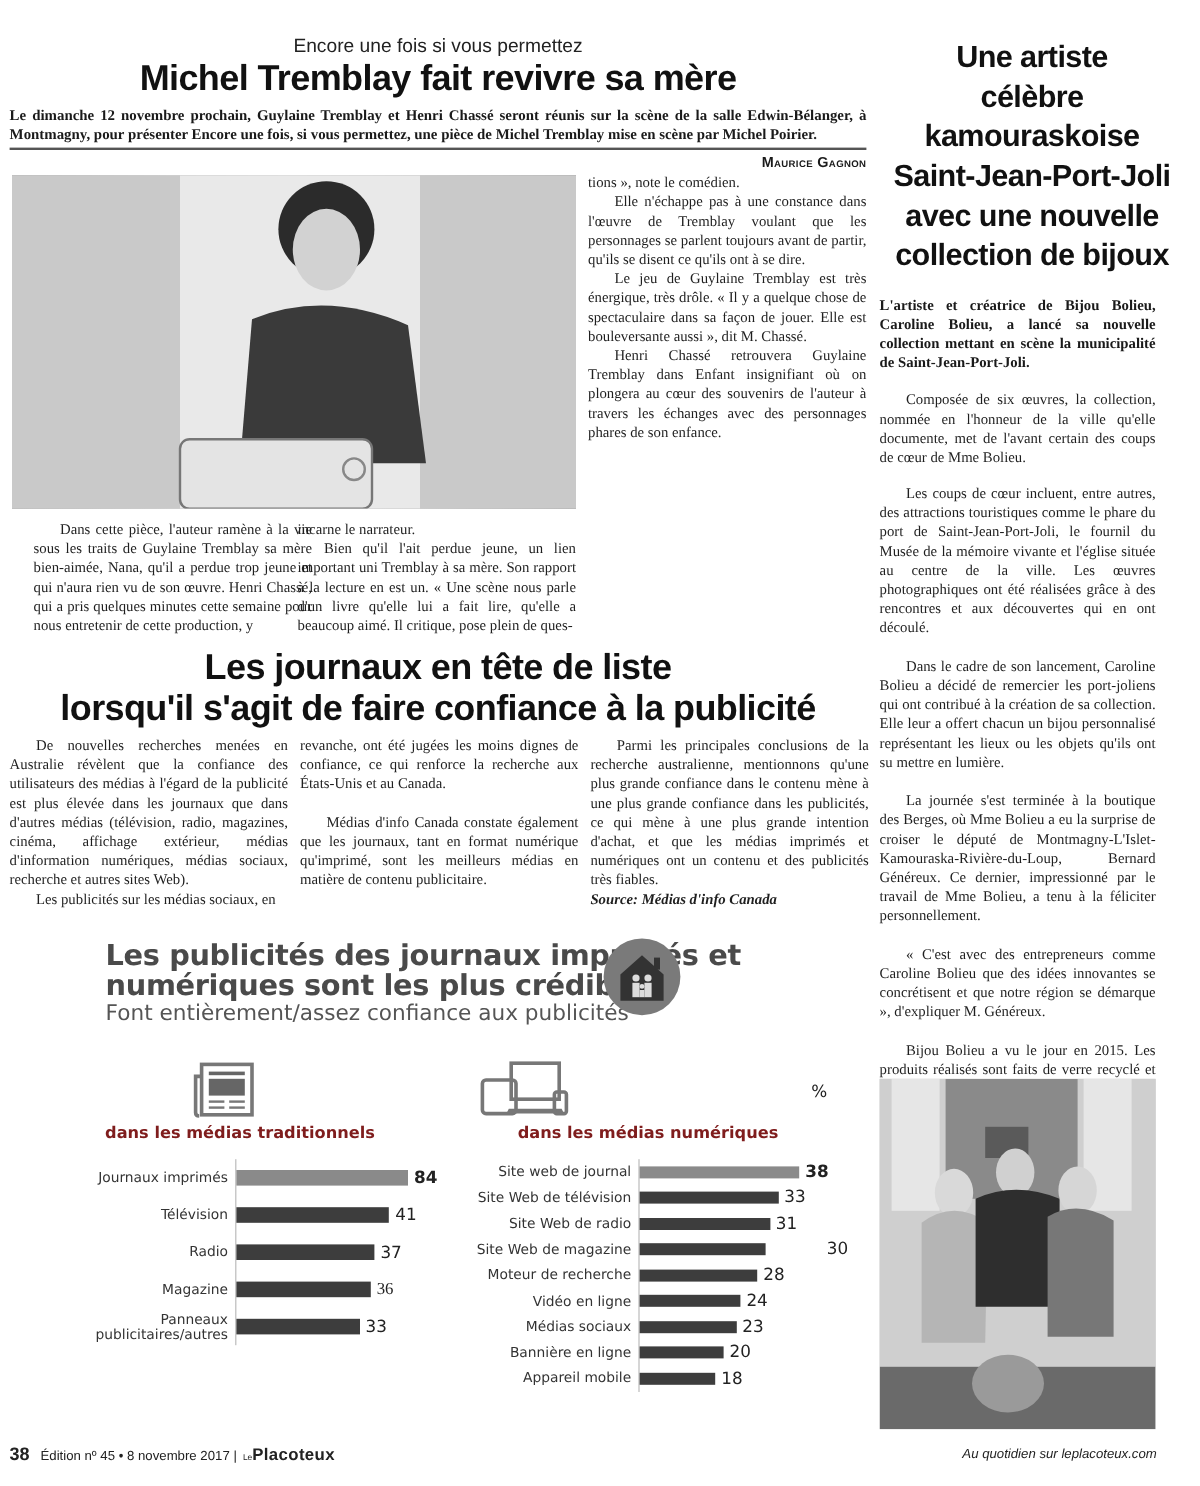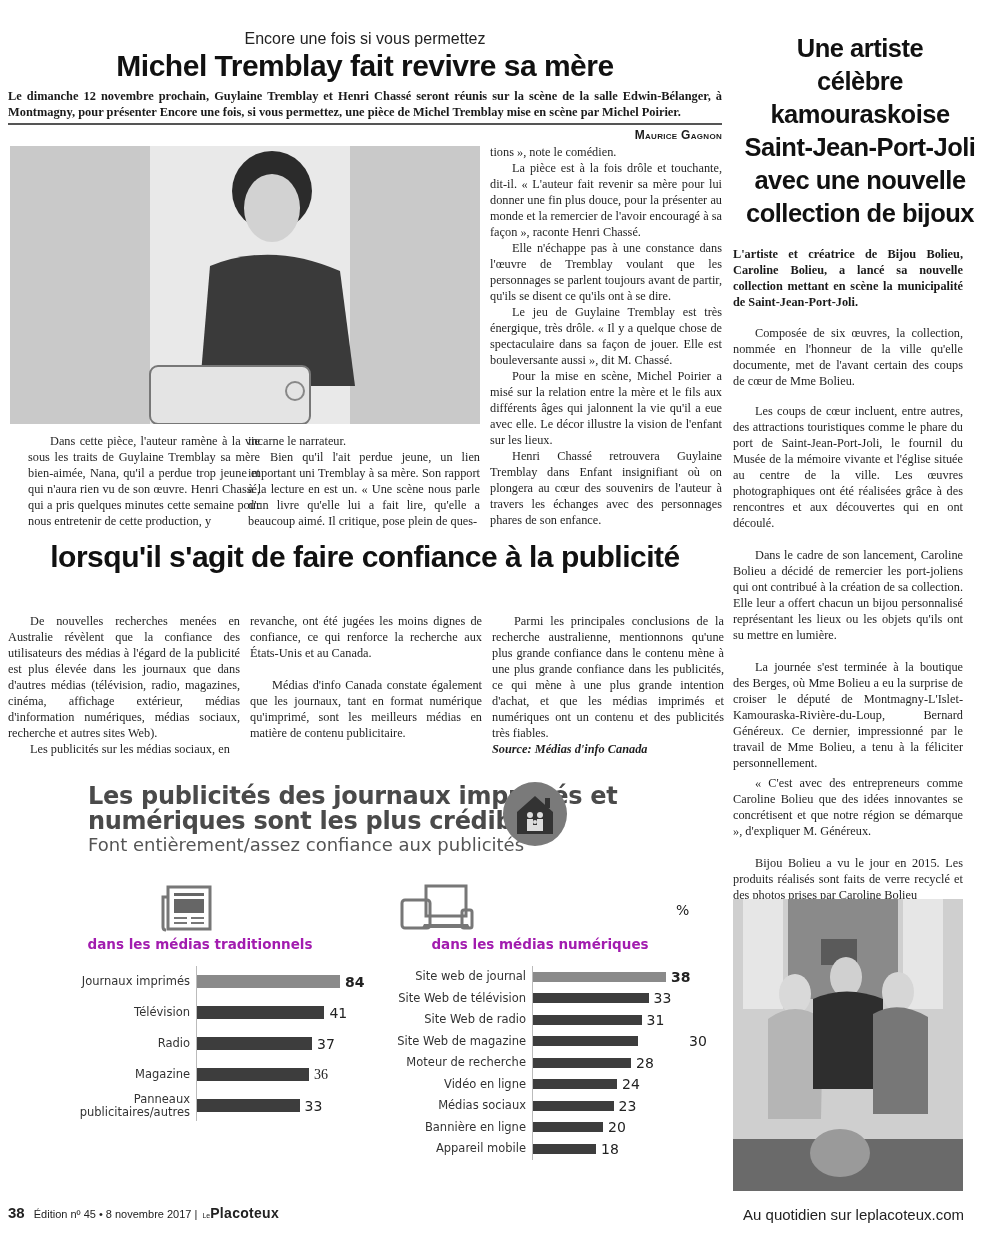--- a/index.html
+++ b/index.html
@@ -11,25 +11,25 @@
   .byline { font-family:"Liberation Sans", sans-serif; font-weight:700; font-size:12px; font-variant:small-caps; text-align:right; letter-spacing:0.3px; }
   .rule { background:#555; height:2px; }
   .col p { margin:0; text-indent:22px; text-align:justify; }
   .col p.noindent { text-indent:0; }
   .col { font-family:"Liberation Serif", serif; font-size:12.3px; line-height:16px; color:#1f1f1f; }
   .col p.gap { margin-top:14px; }
   .source { font-style:italic; font-weight:700; }
   .photo { background:#cfcfcf; overflow:hidden; }
   .chart-title { font-family:"DejaVu Sans", sans-serif; font-weight:700; color:#4a4a4a; font-size:24px; line-height:25px; letter-spacing:-0.3px; }
   .chart-sub { font-family:"DejaVu Sans", sans-serif; color:#555; font-size:18px; line-height:22px; }
-  .sec-label { font-family:"DejaVu Sans", sans-serif; font-weight:700; font-size:13.5px; color:#a21caf; text-align:center; }
+  .sec-label { font-family:"DejaVu Sans", sans-serif; font-weight:700; font-size:13.5px; color:#7f1d1d; text-align:center; }
   .bar-label { font-family:"DejaVu Sans", sans-serif; font-size:11.5px; color:#333; text-align:right; line-height:13px; }
   .bar-value { font-family:"DejaVu Sans", sans-serif; font-size:14px; color:#222; }
   .footer-left { font-family:"Liberation Sans", sans-serif; font-size:11px; color:#222; }
-  .footer-right { font-family:"Liberation Sans", sans-serif; font-size:15px; color:#222; }
+  .footer-right { font-family:"Liberation Sans", sans-serif; font-size:11px; font-style:italic; color:#222; }
 </style>
 </head>
 <body>
 
 <div class="abs kicker" style="left:0;top:30px;width:730px;">Encore une fois si vous permettez</div>
 <div class="abs headline" style="left:0;top:48px;width:730px;font-size:30px;line-height:36px;">Michel Tremblay fait revivre sa mère</div>
 <div class="abs lead" style="left:8px;top:88px;width:714px;">Le dimanche 12 novembre prochain, Guylaine Tremblay et Henri Chassé seront réunis sur la scène de la salle Edwin-Bélanger, à Montmagny, pour présenter Encore une fois, si vous permettez, une pièce de Michel Tremblay mise en scène par Michel Poirier.</div>
 <div class="abs rule" style="left:8px;top:123px;width:714px;"></div>
 <div class="abs byline" style="left:400px;top:128px;width:322px;">Maurice Gagnon</div>
 
@@ -47,28 +47,27 @@
 
 <div class="abs col" style="left:8px;top:433px;width:232px;margin-left:20px;">
   <p>Dans cette pièce, l'auteur ramène à la vie sous les traits de Guylaine Tremblay sa mère bien-aimée, Nana, qu'il a perdue trop jeune et qui n'aura rien vu de son œuvre. Henri Chassé, qui a pris quelques minutes cette semaine pour nous entretenir de cette production, y</p>
 </div>
 <div class="abs col" style="left:248px;top:433px;width:232px;">
   <p class="noindent">incarne le narrateur.</p>
   <p>Bien qu'il l'ait perdue jeune, un lien important uni Tremblay à sa mère. Son rapport à la lecture en est un. « Une scène nous parle d'un livre qu'elle lui a fait lire, qu'elle a beaucoup aimé. Il critique, pose plein de ques-</p>
 </div>
 <div class="abs col" style="left:490px;top:144px;width:232px;">
   <p class="noindent">tions », note le comédien.</p>
-  <p>La pièce est à la fois drôle et touchante, dit-il. « L'auteur fait revenir sa mère pour lui donner une fin plus douce, pour la présenter au monde et la remercier de l'avoir encouragé à sa façon », raconte Henri Chassé.</p>
   <p>Elle n'échappe pas à une constance dans l'œuvre de Tremblay voulant que les personnages se parlent toujours avant de partir, qu'ils se disent ce qu'ils ont à se dire.</p>
   <p>Le jeu de Guylaine Tremblay est très énergique, très drôle. «  Il y a quelque chose de spectaculaire dans sa façon de jouer. Elle est bouleversante aussi », dit M. Chassé.</p>
-  <p>Pour la mise en scène, Michel Poirier a misé sur la relation entre la mère et le fils aux différents âges qui jalonnent la vie qu'il a eue avec elle. Le décor illustre la vision de l'enfant sur les lieux.</p>
   <p>Henri Chassé retrouvera Guylaine Tremblay dans Enfant insignifiant où on plongera au cœur des souvenirs de l'auteur à travers les échanges avec des personnages phares de son enfance.</p>
 </div>
 
 <div class="abs headline" style="left:0;top:540px;width:730px;font-size:30px;line-height:34px;">
+  <div>Les journaux en tête de liste</div>
   <div>lorsqu'il s'agit de faire confiance à la publicité</div>
 </div>
 <div class="abs col" style="left:8px;top:613px;width:232px;">
   <p>De nouvelles recherches menées en Australie révèlent que la confiance des utilisateurs des médias à l'égard de la publicité est plus élevée dans les journaux que dans d'autres médias (télévision, radio, magazines, cinéma, affichage extérieur, médias d'information numériques, médias sociaux, recherche et autres sites Web).</p>
   <p>Les publicités sur les médias sociaux, en</p>
 </div>
 <div class="abs col" style="left:250px;top:613px;width:232px;">
   <p class="noindent">revanche, ont été jugées les moins dignes de confiance, ce qui renforce la recherche aux États-Unis et au Canada.</p>
   <p class="gap" style="margin-top:16px;">Médias d'info Canada constate également que les journaux, tant en format numérique qu'imprimé, sont les meilleurs médias en matière de contenu publicitaire.</p>
 </div>
@@ -173,21 +172,21 @@
   <div>Saint-Jean-Port-Joli</div>
   <div>avec une nouvelle</div>
   <div>collection de bijoux</div>
 </div>
 <div class="abs lead" style="left:733px;top:246px;width:230px;font-size:12.3px;">L'artiste et créatrice de Bijou Bolieu, Caroline Bolieu, a lancé sa nouvelle collection mettant en scène la municipalité de Saint-Jean-Port-Joli.</div>
 <div class="abs col" style="left:733px;top:325px;width:230px;">
   <p>Composée de six œuvres, la collection, nommée en l'honneur de la ville qu'elle documente, met de l'avant certain des coups de cœur de Mme Bolieu.</p>
   <p class="gap" style="">Les coups de cœur incluent, entre autres, des attractions touristiques comme le phare du port de Saint-Jean-Port-Joli, le fournil du Musée de la mémoire vivante et l'église située au centre de la ville. Les œuvres photographiques ont été réalisées grâce à des rencontres et aux découvertes qui en ont découlé.</p>
   <p class="gap" style="margin-top:16px;">Dans le cadre de son lancement, Caroline Bolieu a décidé de remercier les port-joliens qui ont contribué à la création de sa collection. Elle leur a offert chacun un bijou personnalisé représentant les lieux ou les objets qu'ils ont su mettre en lumière.</p>
   <p class="gap" style="margin-top:16px;font-family:Liberation Serif, serif;">La journée s'est terminée à la boutique des Berges, où Mme Bolieu a eu la surprise de croiser le député de Montmagny-L'Islet-Kamouraska-Rivière-du-Loup, Bernard Généreux. Ce dernier, impressionné par le travail de Mme Bolieu, a tenu à la féliciter personnellement.</p>
-  <p class="gap" style="margin-top:4px;">« C'est avec des entrepreneurs comme Caroline Bolieu que des idées innovantes se concrétisent et que notre région se démarque », d'expliquer M. Généreux.</p>
+  <p class="gap" style="margin-top:16px;">« C'est avec des entrepreneurs comme Caroline Bolieu que des idées innovantes se concrétisent et que notre région se démarque », d'expliquer M. Généreux.</p>
   <p class="gap" style="margin-top:16px;">Bijou Bolieu a vu le jour en 2015. Les produits réalisés sont faits de verre recyclé et des photos prises par Caroline Bolieu</p>
 </div>
 <div class="abs photo" style="left:733px;top:899px;width:230px;height:292px;background:#bdbdbd;">
   <svg width="230" height="292" viewBox="0 0 230 292">
     <rect width="230" height="292" fill="#cfcfcf"></rect>
     <rect x="55" y="0" width="110" height="100" fill="#8a8a8a"></rect>
     <rect x="10" y="0" width="40" height="110" fill="#e6e6e6"></rect>
     <rect x="170" y="0" width="40" height="110" fill="#e6e6e6"></rect>
     <rect x="88" y="40" width="36" height="26" fill="#5a5a5a"></rect>
     <rect x="0" y="240" width="230" height="52" fill="#6a6a6a"></rect>

